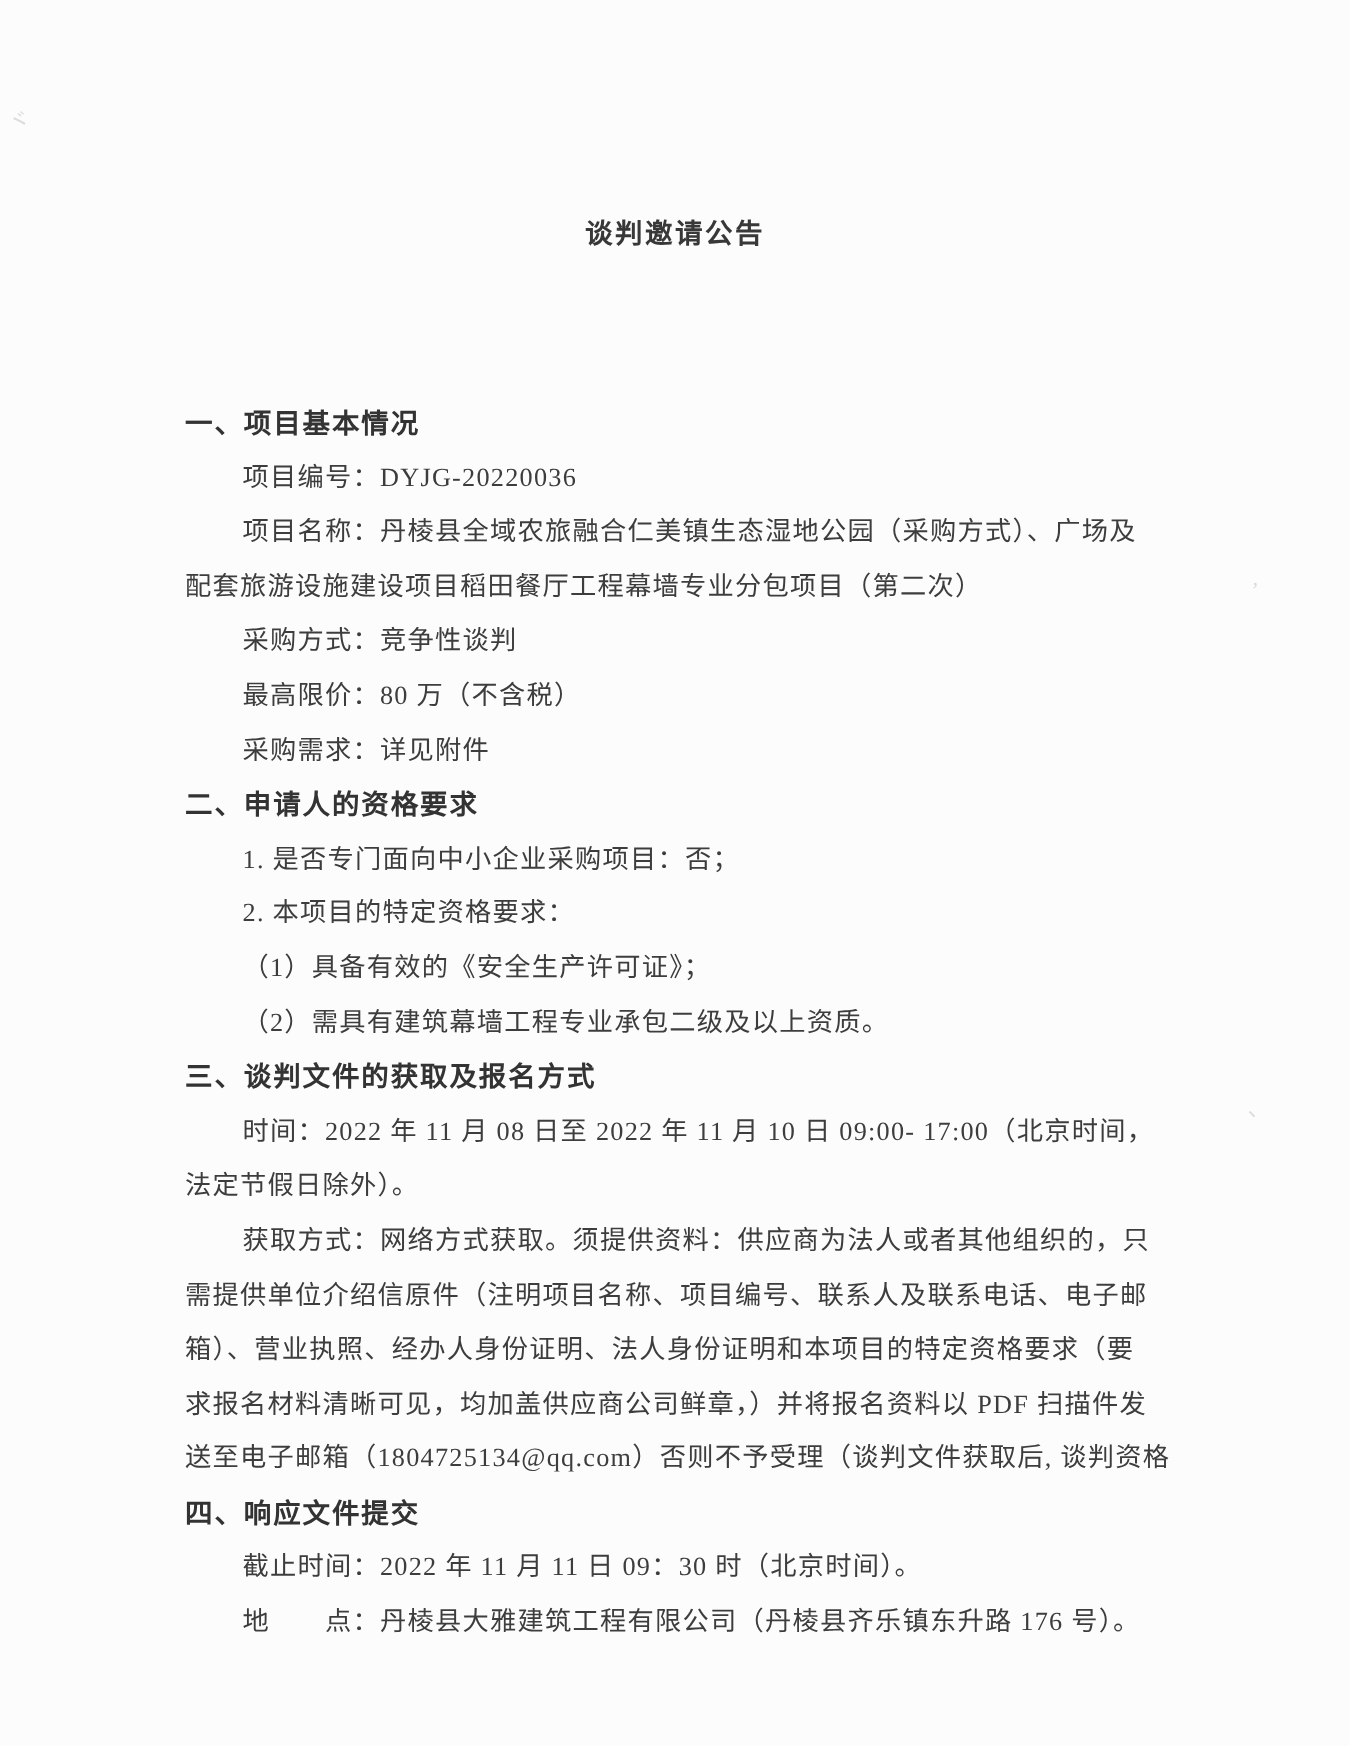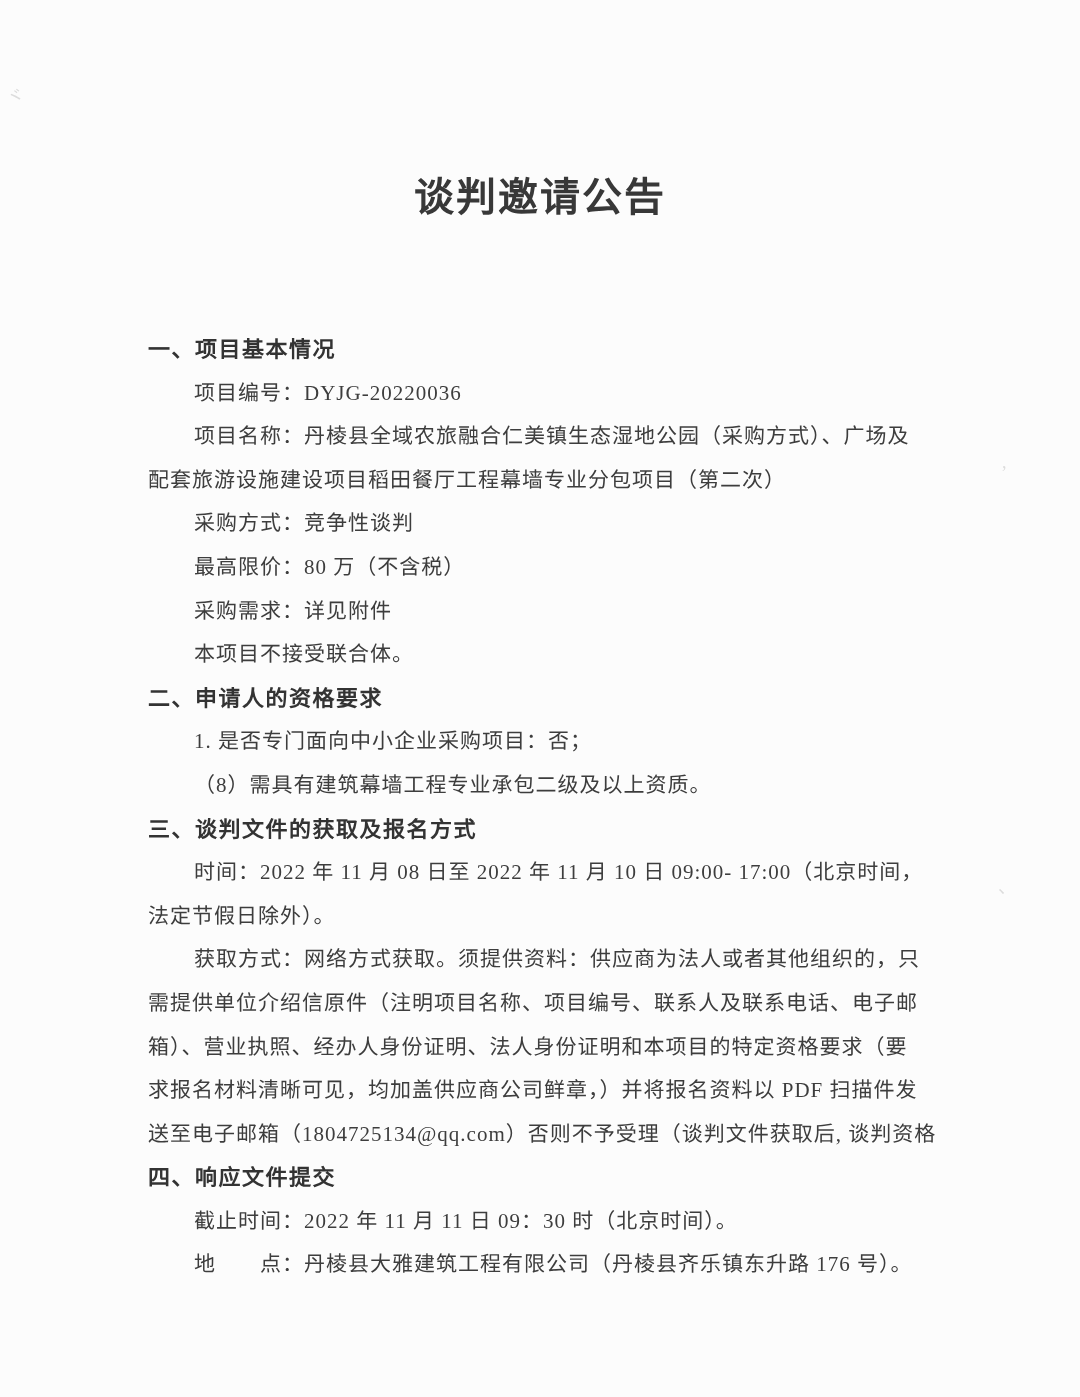--- a/index.html
+++ b/index.html
@@ -11,24 +11,24 @@
     position: relative;
     width: 1080px;
     height: 1397px;
     margin: 0 auto;
     background: #fcfcfc;
     overflow: hidden;
     color: #3a3a3a;
     font-family: "Liberation Serif", "DejaVu Serif", serif;
   }
   .doc-title {
-    margin: 16px;
+    margin: 5px;
     padding-top: 160px;
     text-align: center;
-    font-size: 40px;
+    font-size: 22px;
     font-weight: bold;
     letter-spacing: 2px;
     line-height: 44px;
     color: #383838;
     font-family: "Liberation Serif", "DejaVu Serif", serif;
   }
   .doc-body {
     margin: 108px 148px 0 148px; 
     width: 784px;
   }
@@ -74,25 +74,26 @@
 
   <div class="doc-body">
 
     <p class="heading">一、项目基本情况</p>
     <p class="ind">项目编号：DYJG-20220036</p>
     <p class="ind">项目名称：丹棱县全域农旅融合仁美镇生态湿地公园（采购方式）、广场及</p>
     <p>配套旅游设施建设项目稻田餐厅工程幕墙专业分包项目（第二次）</p>
     <p class="ind">采购方式：竞争性谈判</p>
     <p class="ind">最高限价：80 万（不含税）</p>
     <p class="ind">采购需求：详见附件</p>
-    <p class="ind">本项目不接受联合体。</p>
 
     <p class="heading">二、申请人的资格要求</p>
     <p class="ind">1. 是否专门面向中小企业采购项目：否；</p>
-    <p class="ind">（8）需具有建筑幕墙工程专业承包二级及以上资质。</p>
+    <p class="ind">2. 本项目的特定资格要求：</p>
+    <p class="ind">（1）具备有效的《安全生产许可证》；</p>
+    <p class="ind">（2）需具有建筑幕墙工程专业承包二级及以上资质。</p>
 
     <p class="heading">三、谈判文件的获取及报名方式</p>
     <p class="ind">时间：2022 年 11 月 08 日至 2022 年 11 月 10 日 09:00- 17:00（北京时间，</p>
     <p>法定节假日除外）。</p>
     <p class="ind">获取方式：网络方式获取。须提供资料：供应商为法人或者其他组织的，只</p>
     <p>需提供单位介绍信原件（注明项目名称、项目编号、联系人及联系电话、电子邮</p>
     <p>箱）、营业执照、经办人身份证明、法人身份证明和本项目的特定资格要求（要</p>
     <p>求报名材料清晰可见，均加盖供应商公司鲜章，）并将报名资料以 PDF 扫描件发</p>
     <p>送至电子邮箱（1804725134@qq.com）否则不予受理（谈判文件获取后, 谈判资格</p>
 

